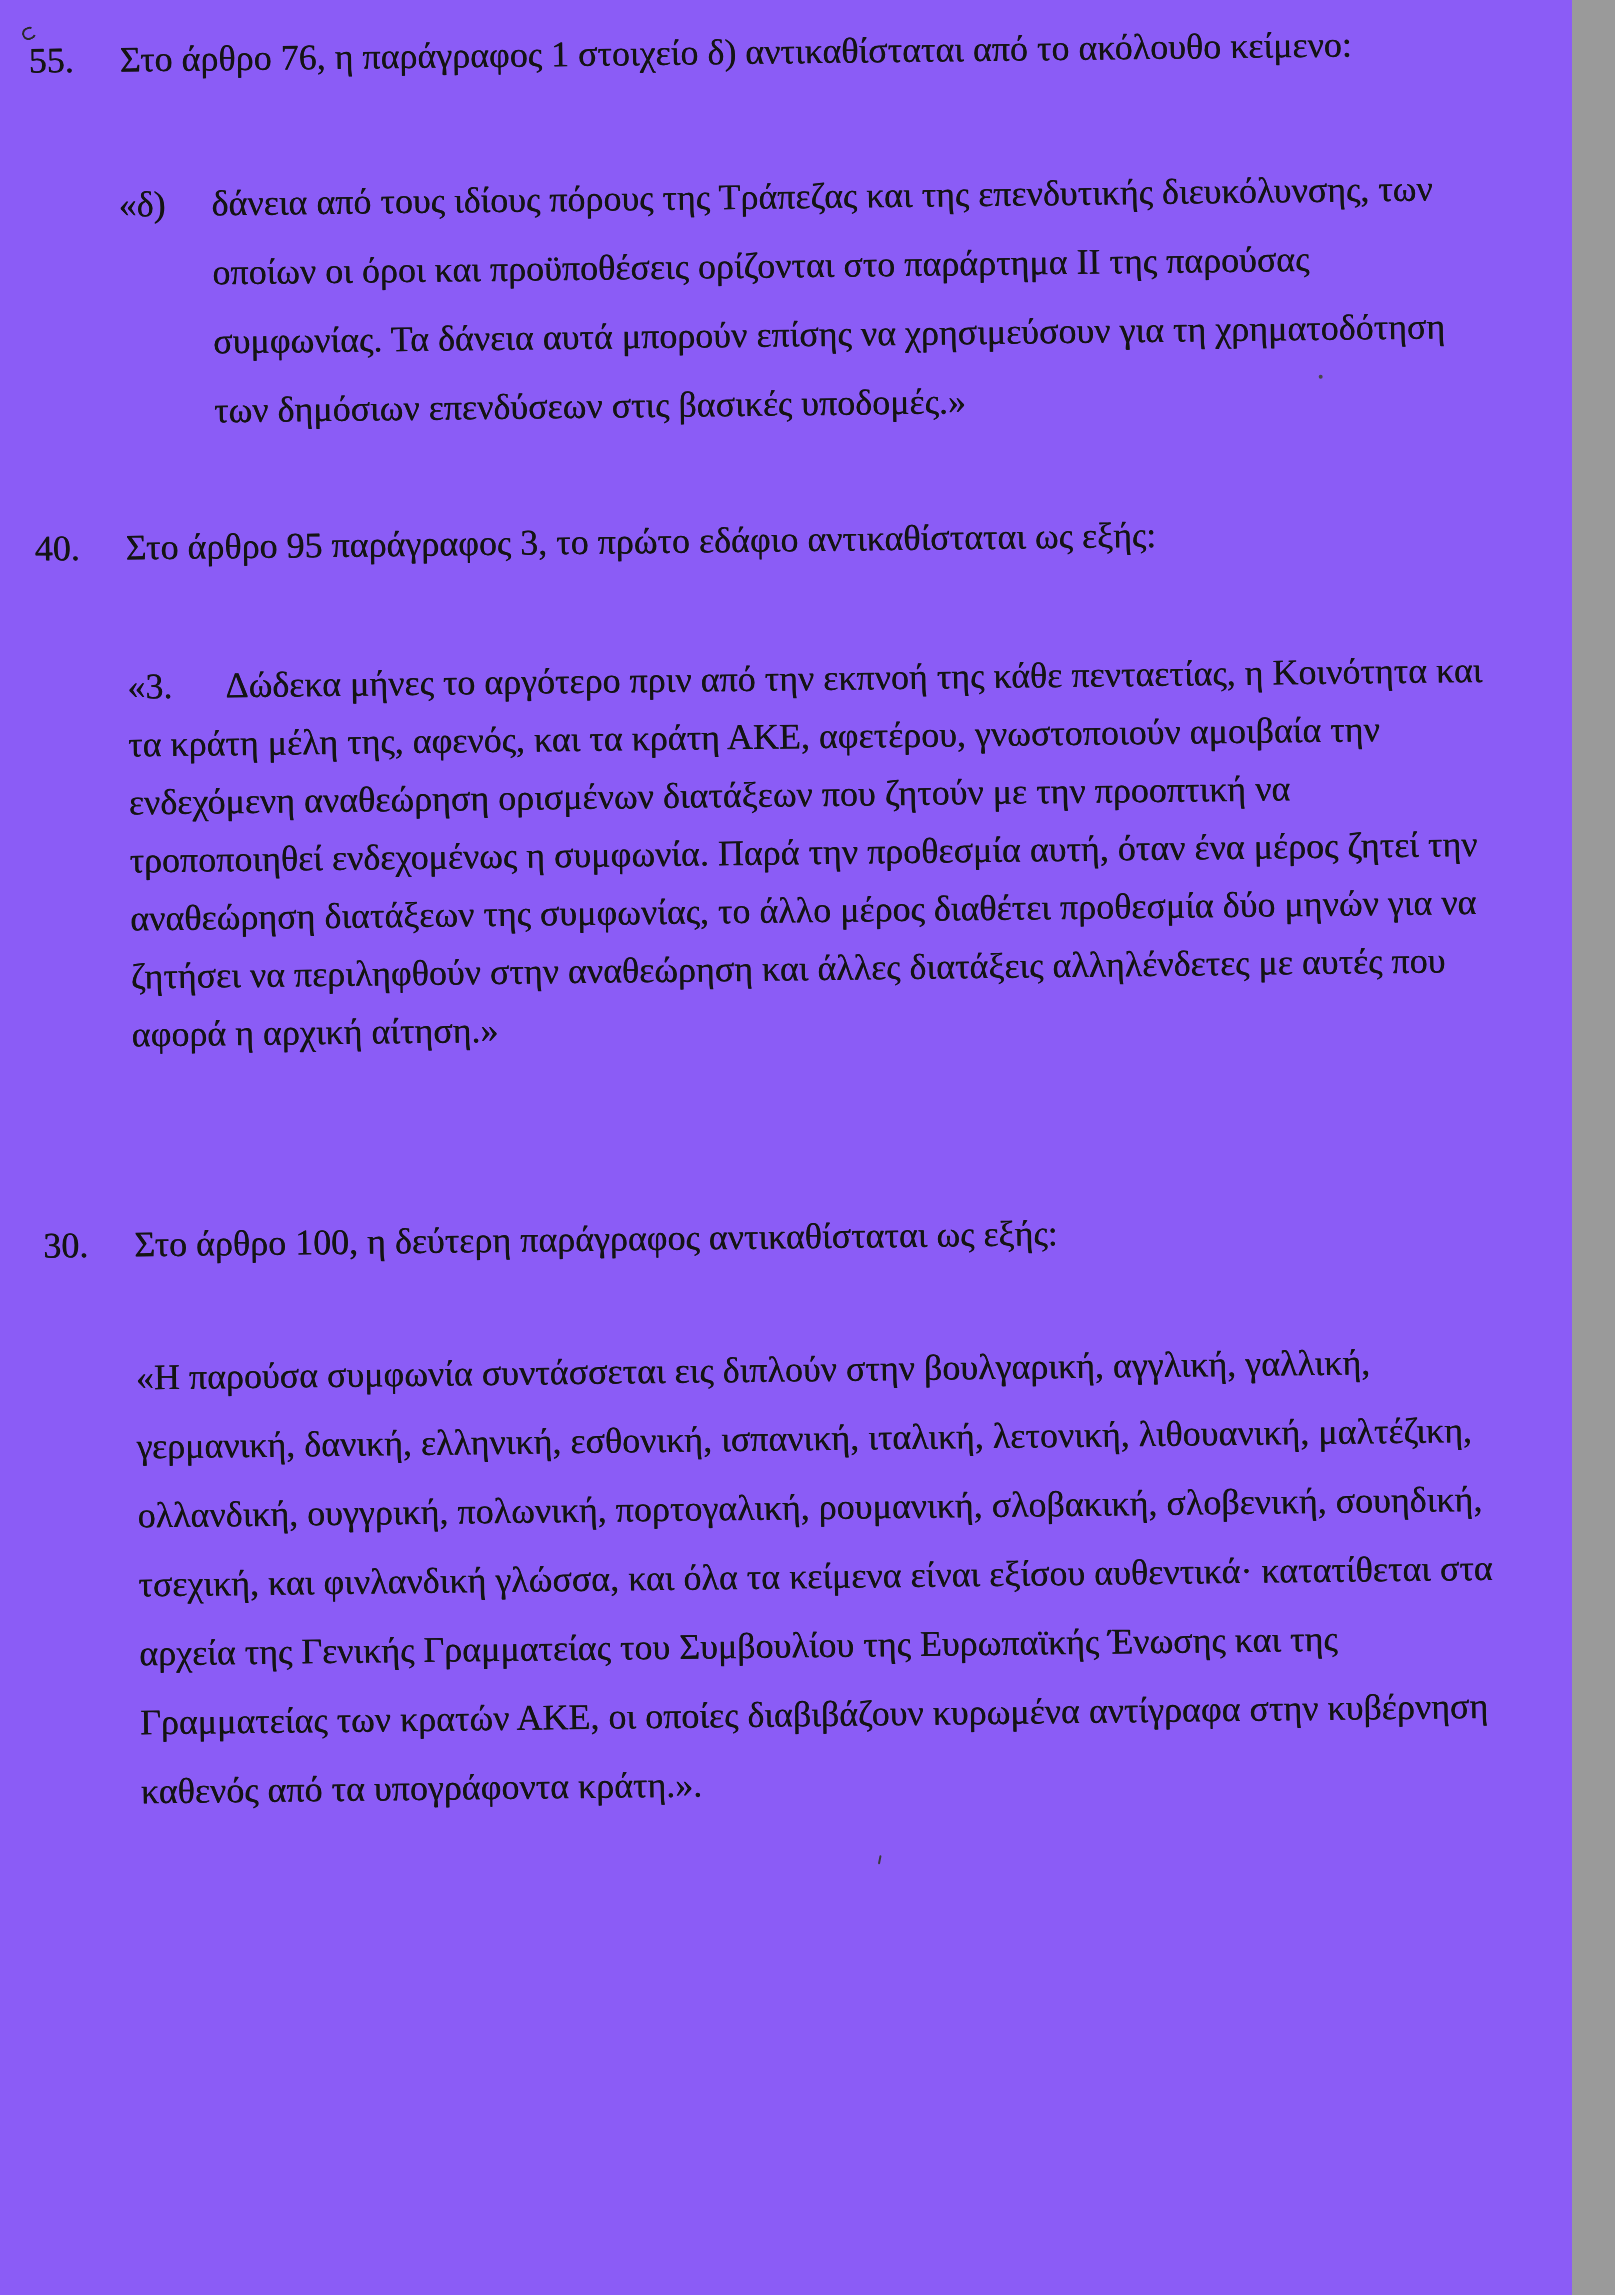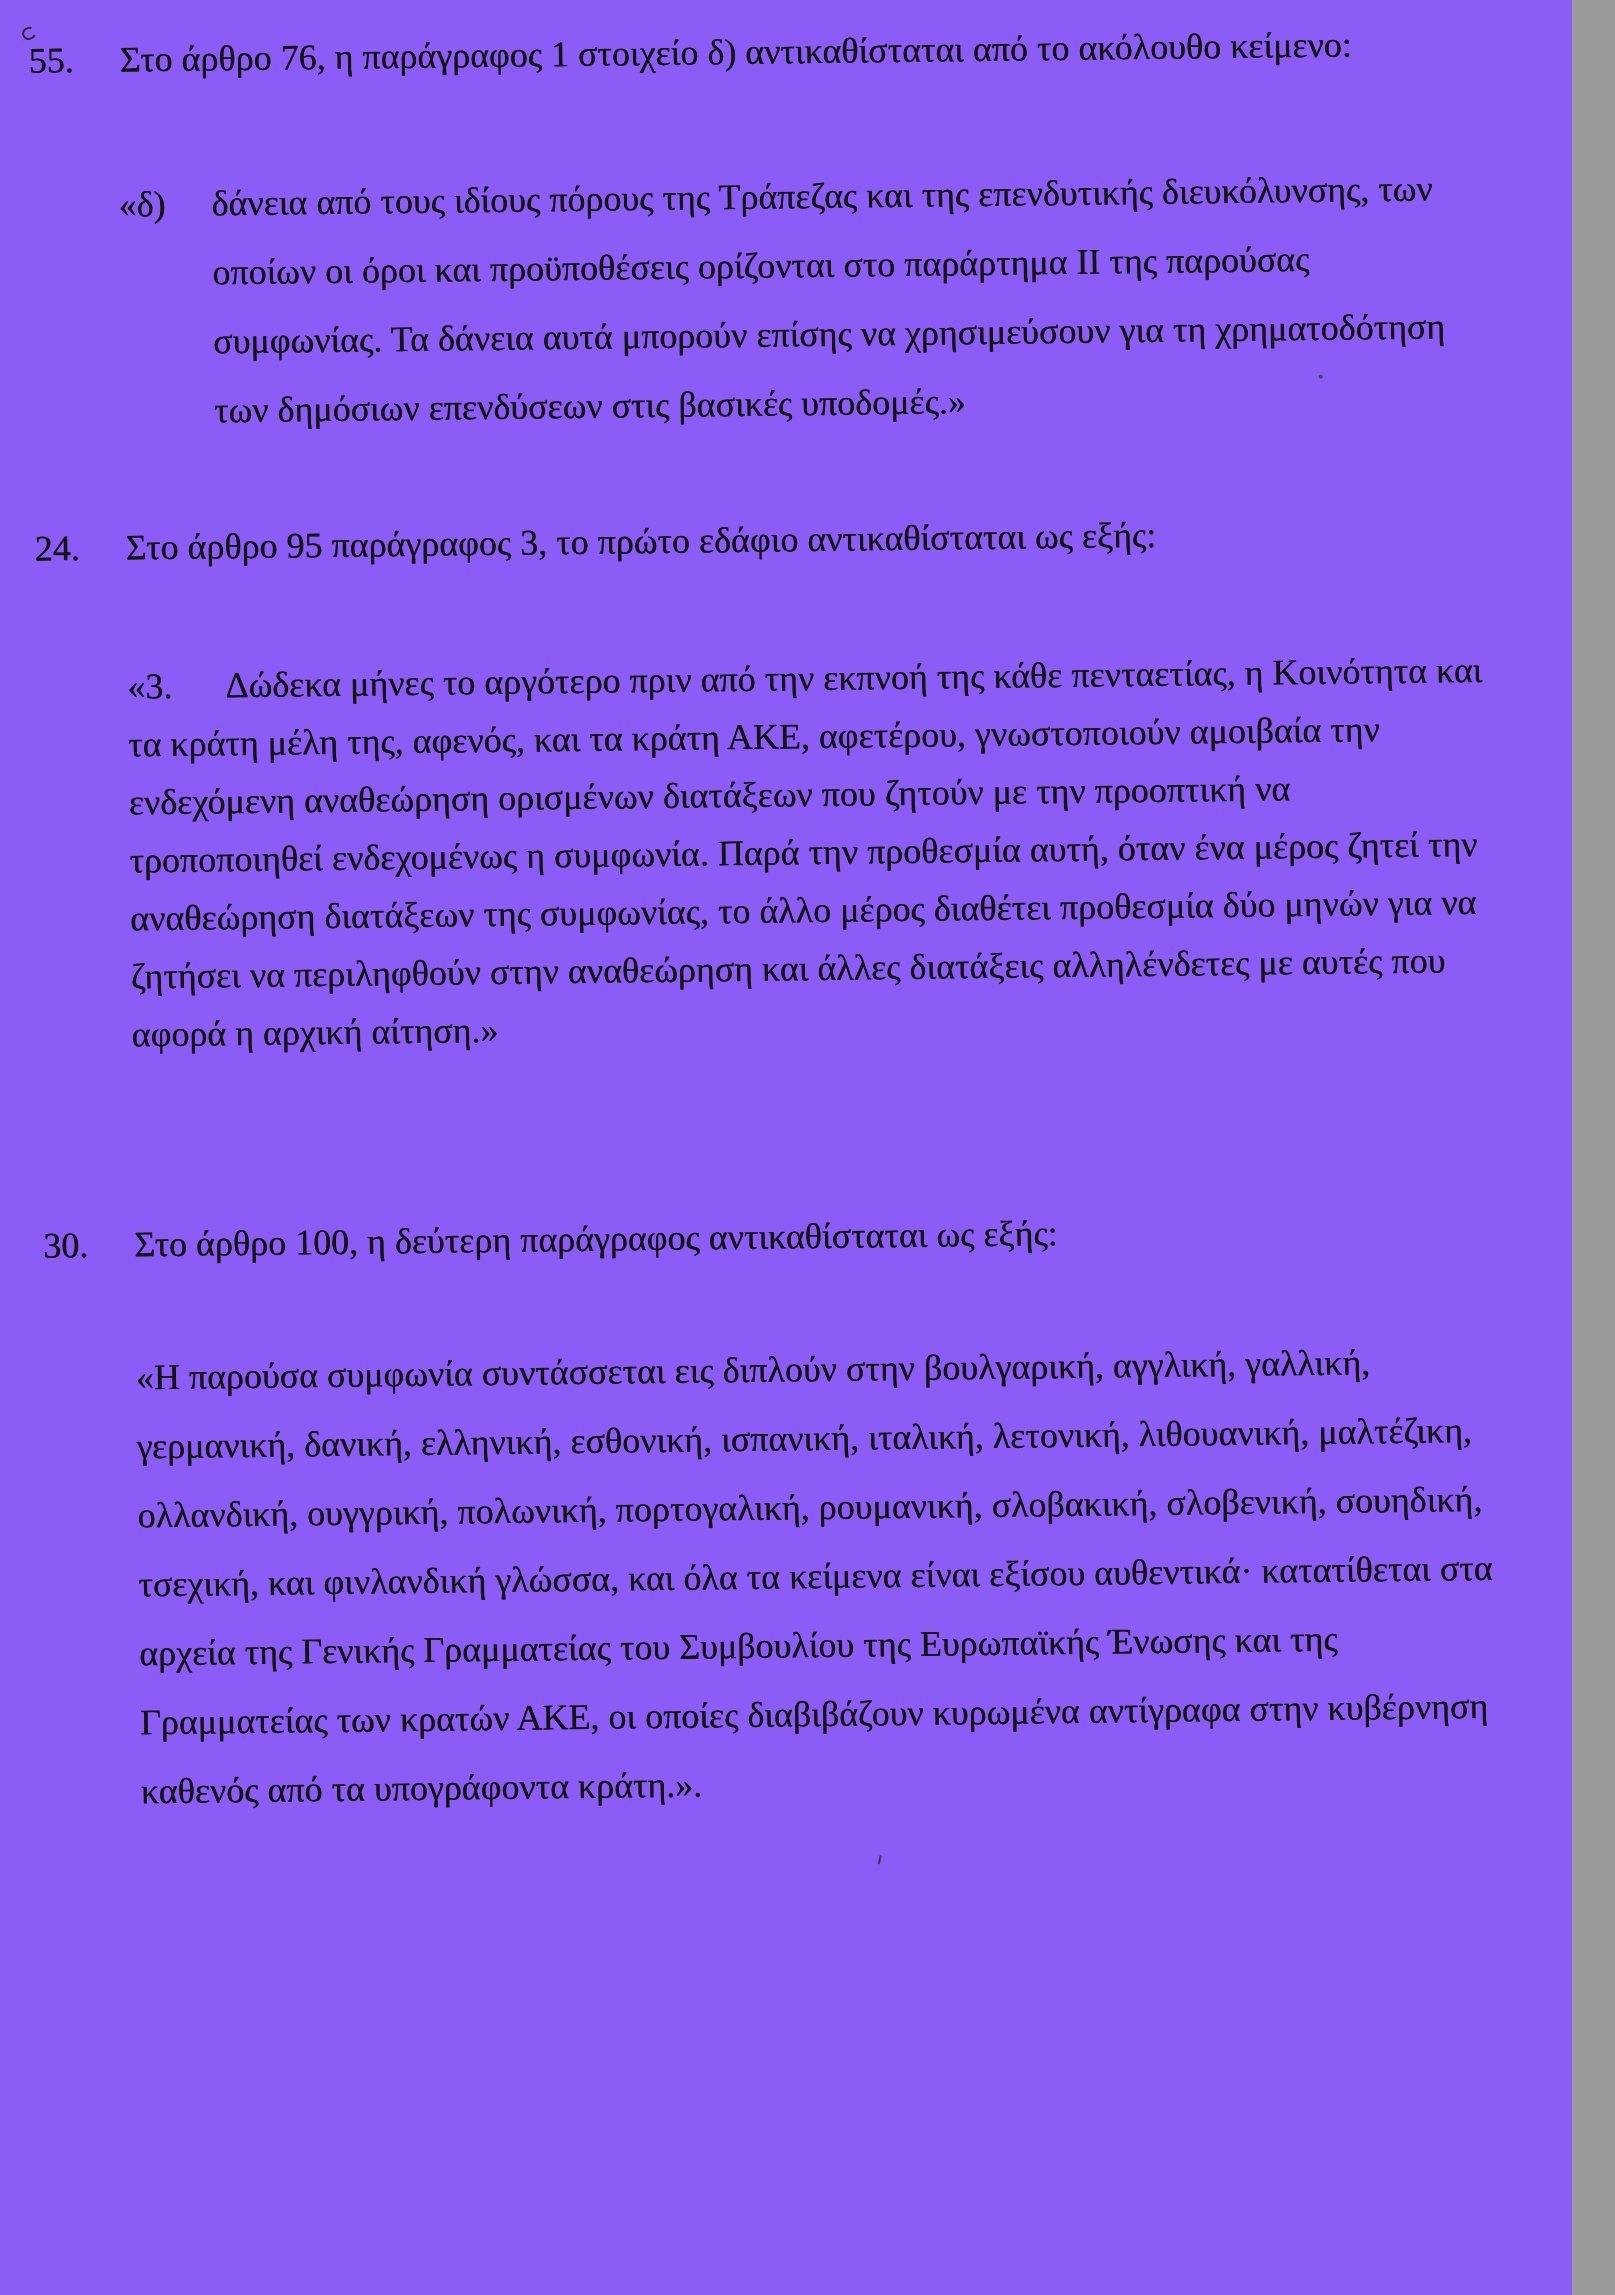--- a/index.html
+++ b/index.html
@@ -58,21 +58,21 @@
 
     <div class="quote quote-d">
       <span class="marker">«δ)</span>
       <span class="qline">δάνεια από τους ιδίους πόρους της Τράπεζας και της επενδυτικής διευκόλυνσης, των</span>
       <span class="qline">οποίων οι όροι και προϋποθέσεις ορίζονται στο παράρτημα ΙΙ της παρούσας</span>
       <span class="qline">συμφωνίας. Τα δάνεια αυτά μπορούν επίσης να χρησιμεύσουν για τη χρηματοδότηση</span>
       <span class="qline">των δημόσιων επενδύσεων στις βασικές υποδομές.»</span>
     </div>
 
     <div class="item" style="top:527px">
-      <span class="num">24.</span>
+      <span class="num">40.</span>
       <span class="intro">Στο άρθρο 95 παράγραφος 3, το πρώτο εδάφιο αντικαθίσταται ως εξής:</span>
     </div>
 
     <div class="quote quote-3">
       <span class="qline"><span class="marker">«3.</span><span>Δώδεκα μήνες το αργότερο πριν από την εκπνοή της κάθε πενταετίας, η Κοινότητα και</span></span>
       <span class="qline">τα κράτη μέλη της, αφενός, και τα κράτη ΑΚΕ, αφετέρου, γνωστοποιούν αμοιβαία την</span>
       <span class="qline">ενδεχόμενη αναθεώρηση ορισμένων διατάξεων που ζητούν με την προοπτική να</span>
       <span class="qline">τροποποιηθεί ενδεχομένως η συμφωνία. Παρά την προθεσμία αυτή, όταν ένα μέρος ζητεί την</span>
       <span class="qline">αναθεώρηση διατάξεων της συμφωνίας, το άλλο μέρος διαθέτει προθεσμία δύο μηνών για να</span>
       <span class="qline">ζητήσει να περιληφθούν στην αναθεώρηση και άλλες διατάξεις αλληλένδετες με αυτές που</span>

